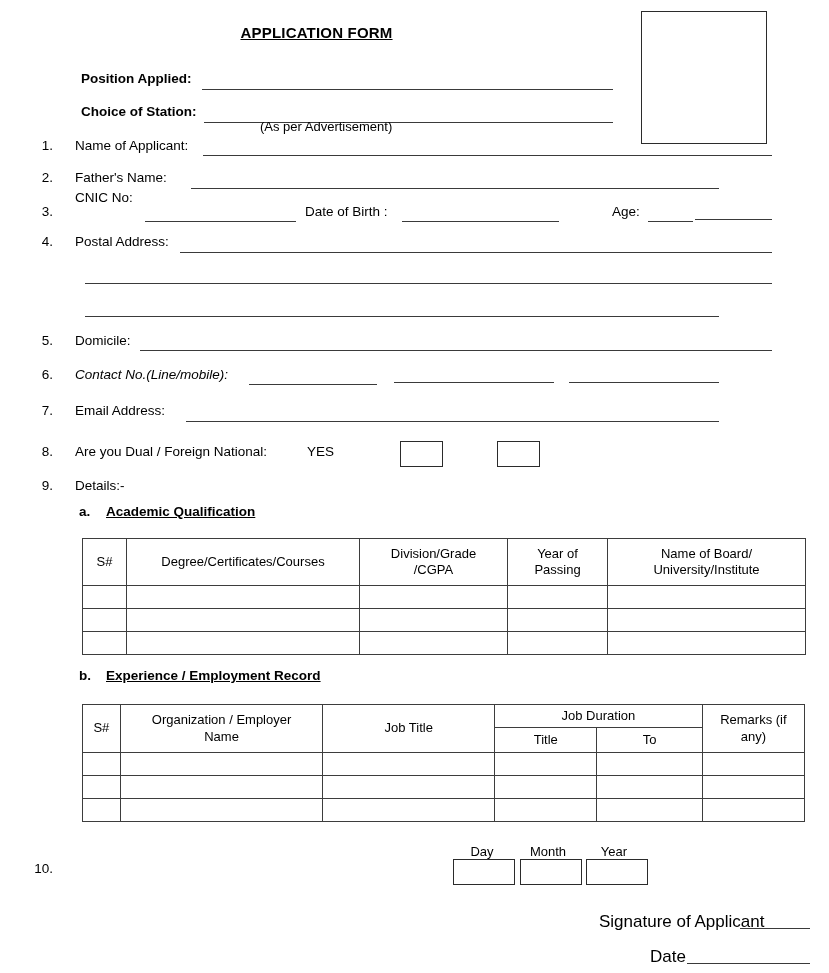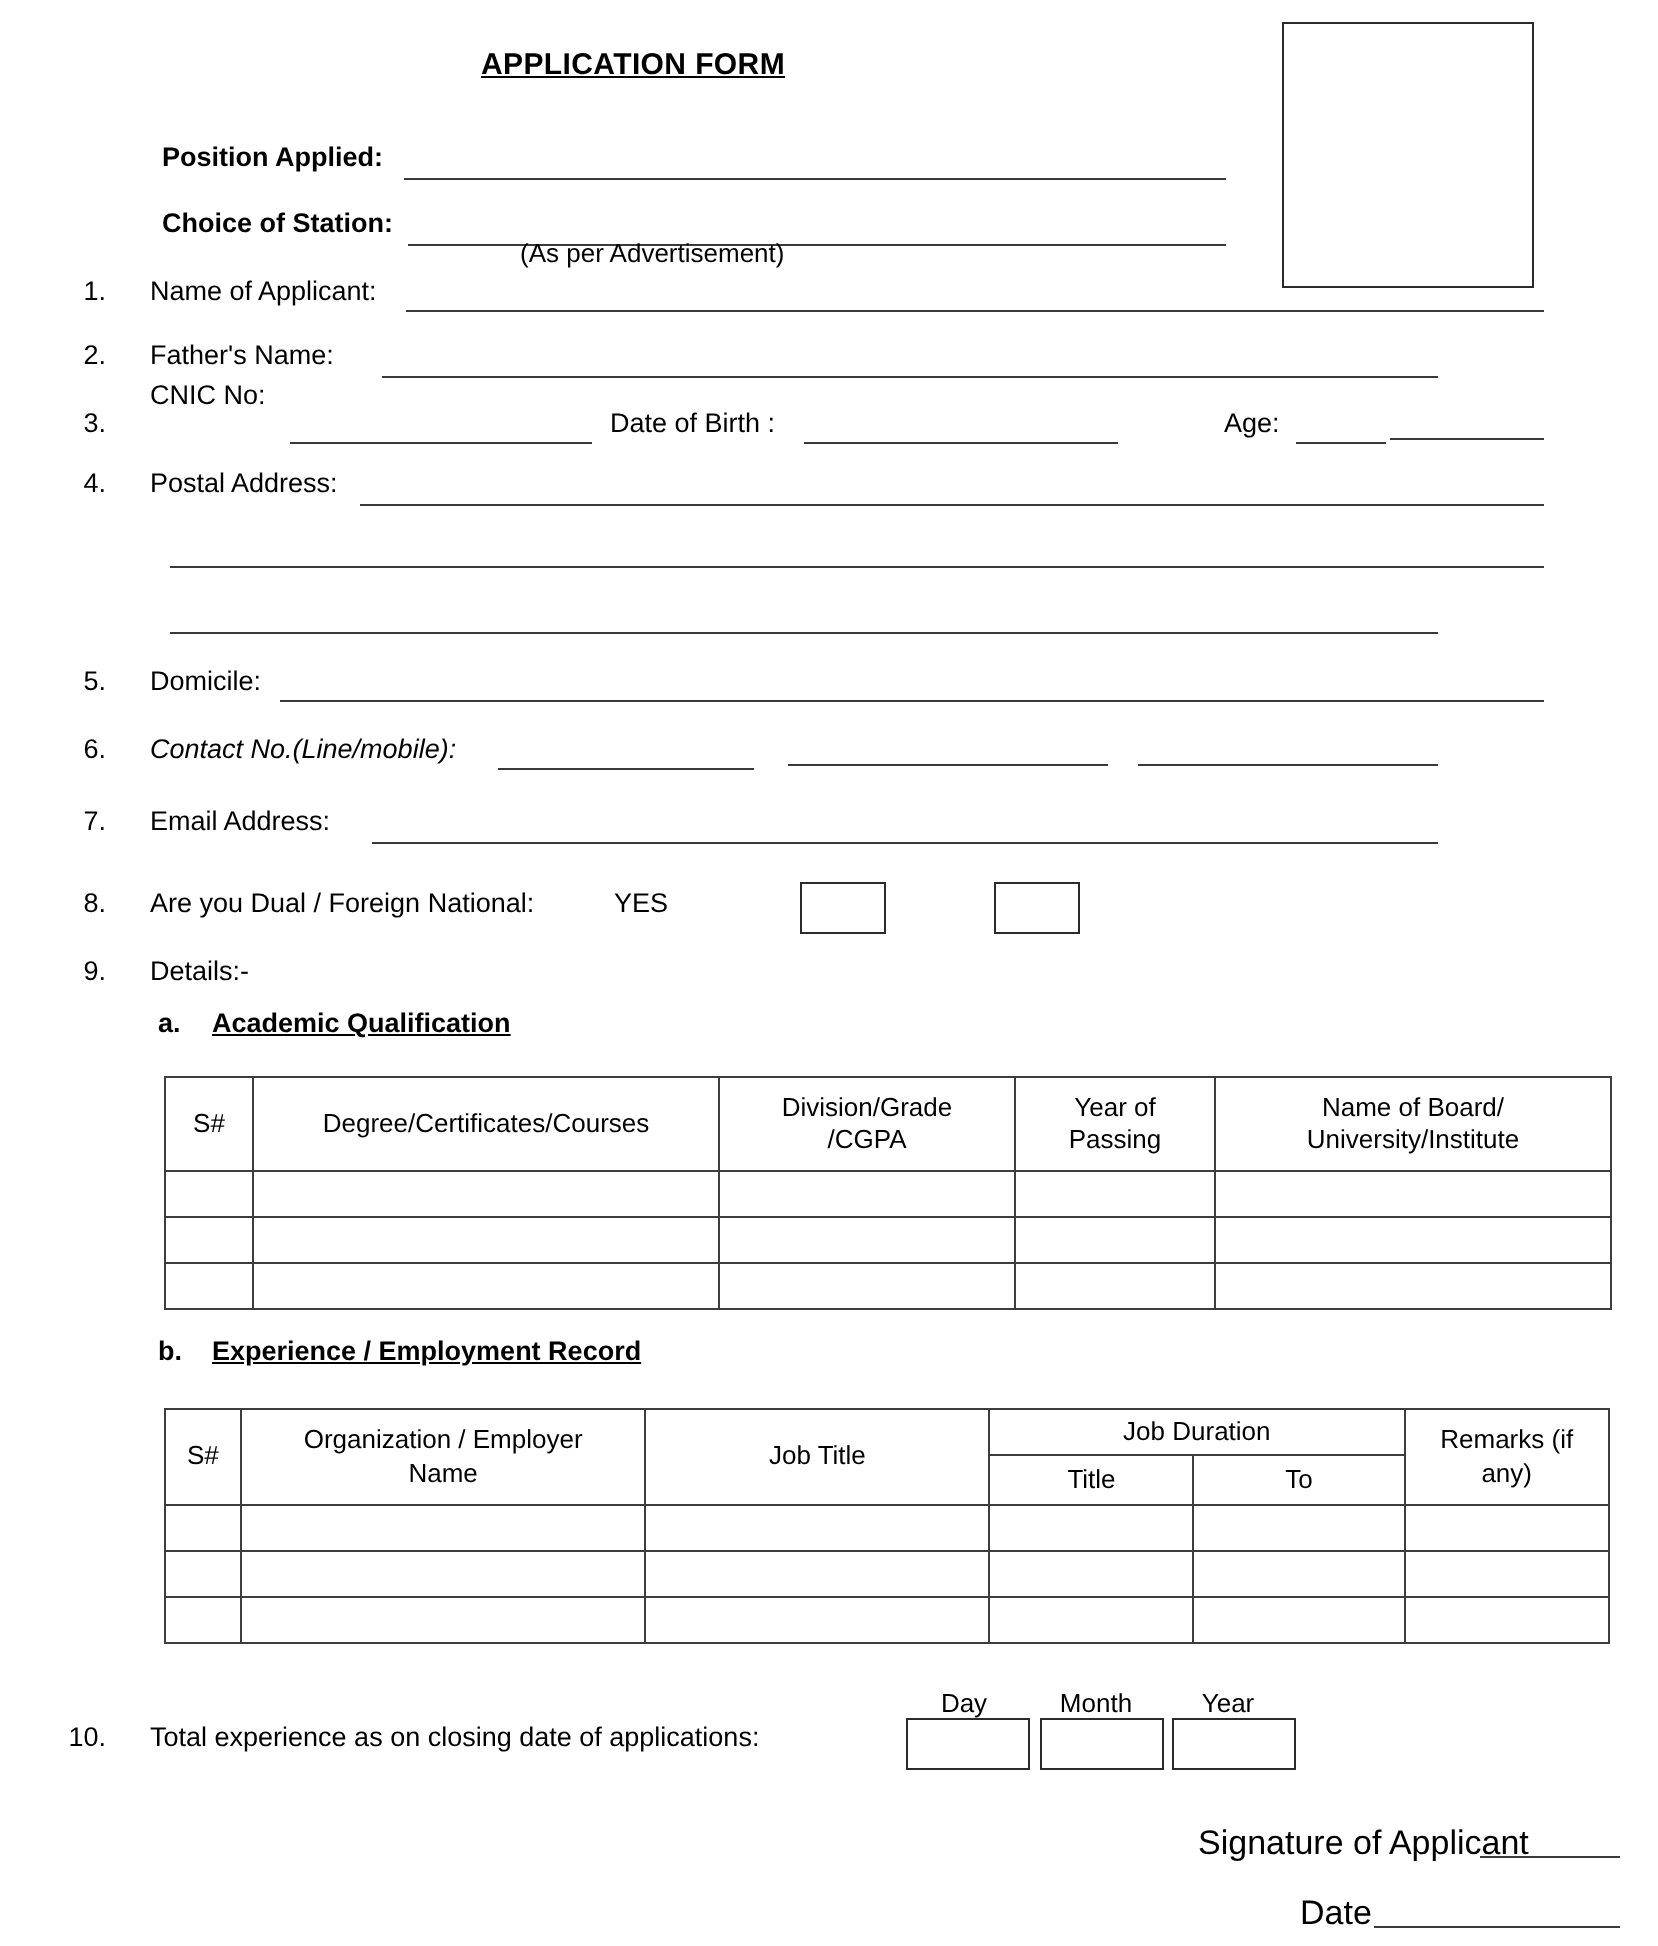--- a/index.html
+++ b/index.html
@@ -319,21 +319,20 @@
         <td class="body-cell"></td>
         <td class="body-cell"></td>
         <td class="body-cell"></td>
         <td class="body-cell"></td>
         <td class="body-cell"></td>
       </tr>
     </tbody>
   </table>
 
   <div class="abs num" style="left:21px; top:861px; width:32px;">10.</div>
-  <div class="abs plain-label" style="left:75px; top:861px;">Total experience as on closing date of applications:</div>
 
   <div class="dmy-label" style="left:454px; top:844px; width:56px;">Day</div>
   <div class="dmy-label" style="left:518px; top:844px; width:60px;">Month</div>
   <div class="dmy-label" style="left:584px; top:844px; width:60px;">Year</div>
 
   <div class="dmy-box" style="left:453px; top:859px; width:60px;"></div>
   <div class="dmy-box" style="left:520px; top:859px; width:60px;"></div>
   <div class="dmy-box" style="left:586px; top:859px; width:60px;"></div>
 
   <div class="footer-text" style="left:599px; top:912px;">Signature of Applicant</div>

